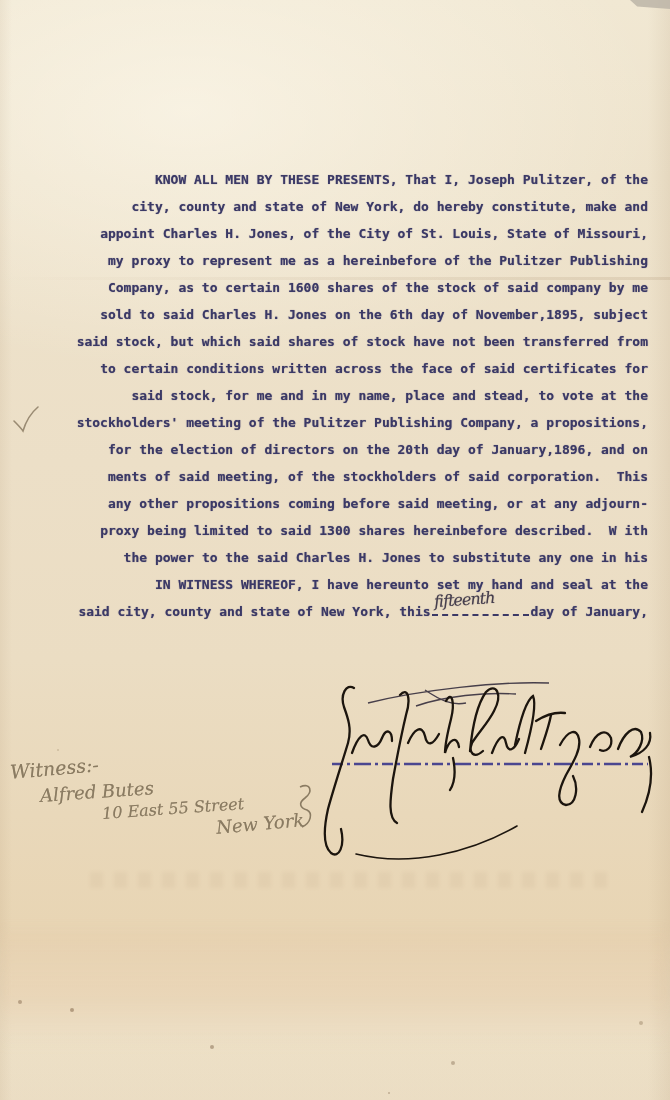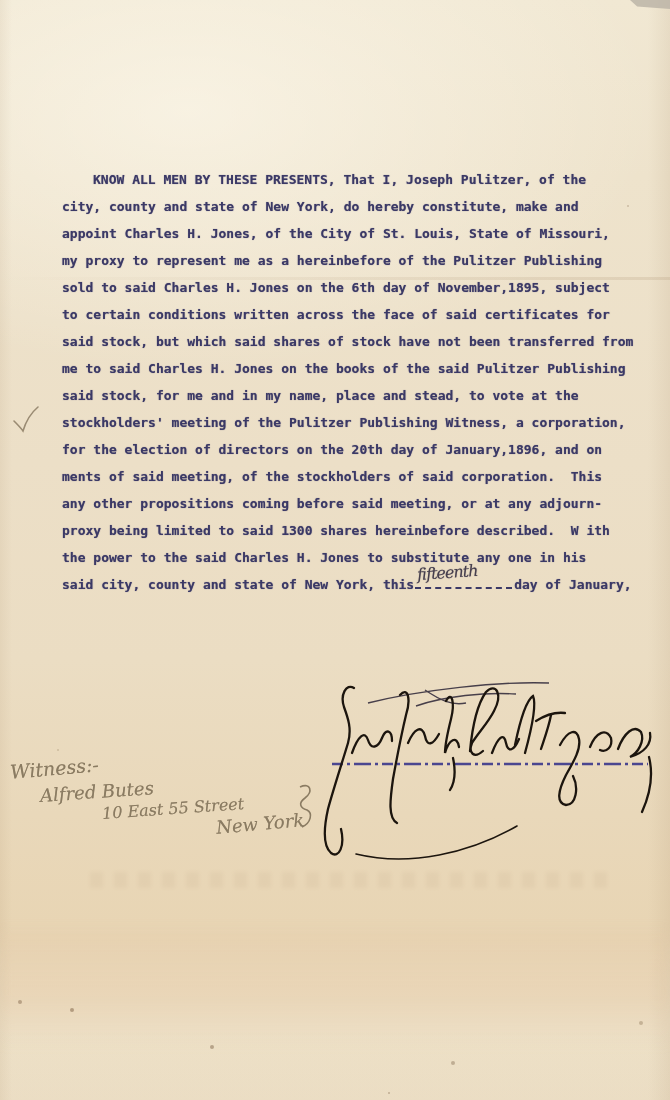--- a/index.html
+++ b/index.html
@@ -30,21 +30,21 @@
       640px 1022px 0 1px rgba(110,82,54,.30), 388px 1092px 0 0 rgba(110,82,54,.35),
       627px 205px 0 0 rgba(120,95,65,.30), 57px 749px 0 0 rgba(120,95,65,.25);}
 
   
   #typed-body{
     position:absolute;left:62px;top:166px;width:586px;
     font-size:13px;line-height:27px;font-weight:bold;
     color:#3b3966;text-shadow:0 0 1px rgba(59,57,102,0.65);
     letter-spacing:0;
   }
-  .line{white-space:pre;height:27px;}
+  .line{white-space:pre;height:27px;text-align:right;}
   .indent{text-indent:31px;}
   .blank{position:relative;display:inline-block;width:97px;height:12px;
     border-bottom:2.5px dashed #3b3966;vertical-align:baseline;margin:0 2px 0 1px;}
   .hand-date{position:absolute;left:2px;top:-16px;white-space:nowrap;
     font-family:"DejaVu Serif", serif;font-style:italic;font-weight:normal;
     font-size:16px;color:#352e41;transform:rotate(-4deg);opacity:.9;
     text-shadow:0 0 1px rgba(40,34,60,.5);letter-spacing:-1px;}
 
   
   .pencil{position:absolute;font-family:"DejaVu Serif", serif;font-style:italic;
@@ -65,31 +65,32 @@
 <div class="paper-overlay" id="bleed-band"></div>
 <div class="paper-overlay" id="warm-band"></div>
 <div class="paper-overlay" id="corner-patch"></div>
 <div class="paper-overlay" id="specks"></div>
 
 <div id="typed-body">
   <div class="line indent">KNOW ALL MEN BY THESE PRESENTS, That I, Joseph Pulitzer, of the</div>
   <div class="line">city, county and state of New York, do hereby constitute, make and</div>
   <div class="line">appoint Charles H. Jones, of the City of St. Louis, State of Missouri,</div>
   <div class="line">my proxy to represent me as a hereinbefore of the Pulitzer Publishing</div>
+  <div class="line">Company, as to certain 1600 shares of the stock of said company by me</div>
   <div class="line">sold to said Charles H. Jones on the 6th day of November,1895, subject</div>
+  <div class="line">said stock, but which said shares of stock have not been transferred from</div>
   <div class="line">to certain conditions written across the face of said certificates for</div>
-  <div class="line">said stock, but which said shares of stock have not been transferred from</div>
-  <div class="line">me to said Charles H. Jones on the books of the said Pulitzer Publishing</div>
   <div class="line">said stock, for me and in my name, place and stead, to vote at the</div>
-  <div class="line">stockholders' meeting of the Pulitzer Publishing Witness, a corporation,</div>
+  <div class="line">stockholders' meeting of the Pulitzer Publishing Company, a propositions,</div>
   <div class="line">for the election of directors on the 20th day of January,1896, and on</div>
   <div class="line">ments of said meeting, of the stockholders of said corporation.  This</div>
   <div class="line">any other propositions coming before said meeting, or at any adjourn-</div>
   <div class="line">proxy being limited to said 1300 shares hereinbefore described.  W ith</div>
   <div class="line">the power to the said Charles H. Jones to substitute any one in his</div>
+  <div class="line indent">IN WITNESS WHEREOF, I have hereunto set my hand and seal at the</div>
   <div class="line"><span>said city, county and state of New York, this</span><span class="blank"><i class="hand-date">fifteenth</i></span><span>day of January,</span></div>
 </div>
 
 <div class="pencil" id="witness-label">Witness:-</div>
 <div class="pencil" id="witness-name">Alfred Butes</div>
 <div class="pencil" id="witness-address">10 East 55 Street</div>
 <div class="pencil" id="witness-city">New York</div>
 
 <svg id="ink-layer" viewBox="0 0 670 1100" role="img" aria-label="Joseph Pulitzer">
 

